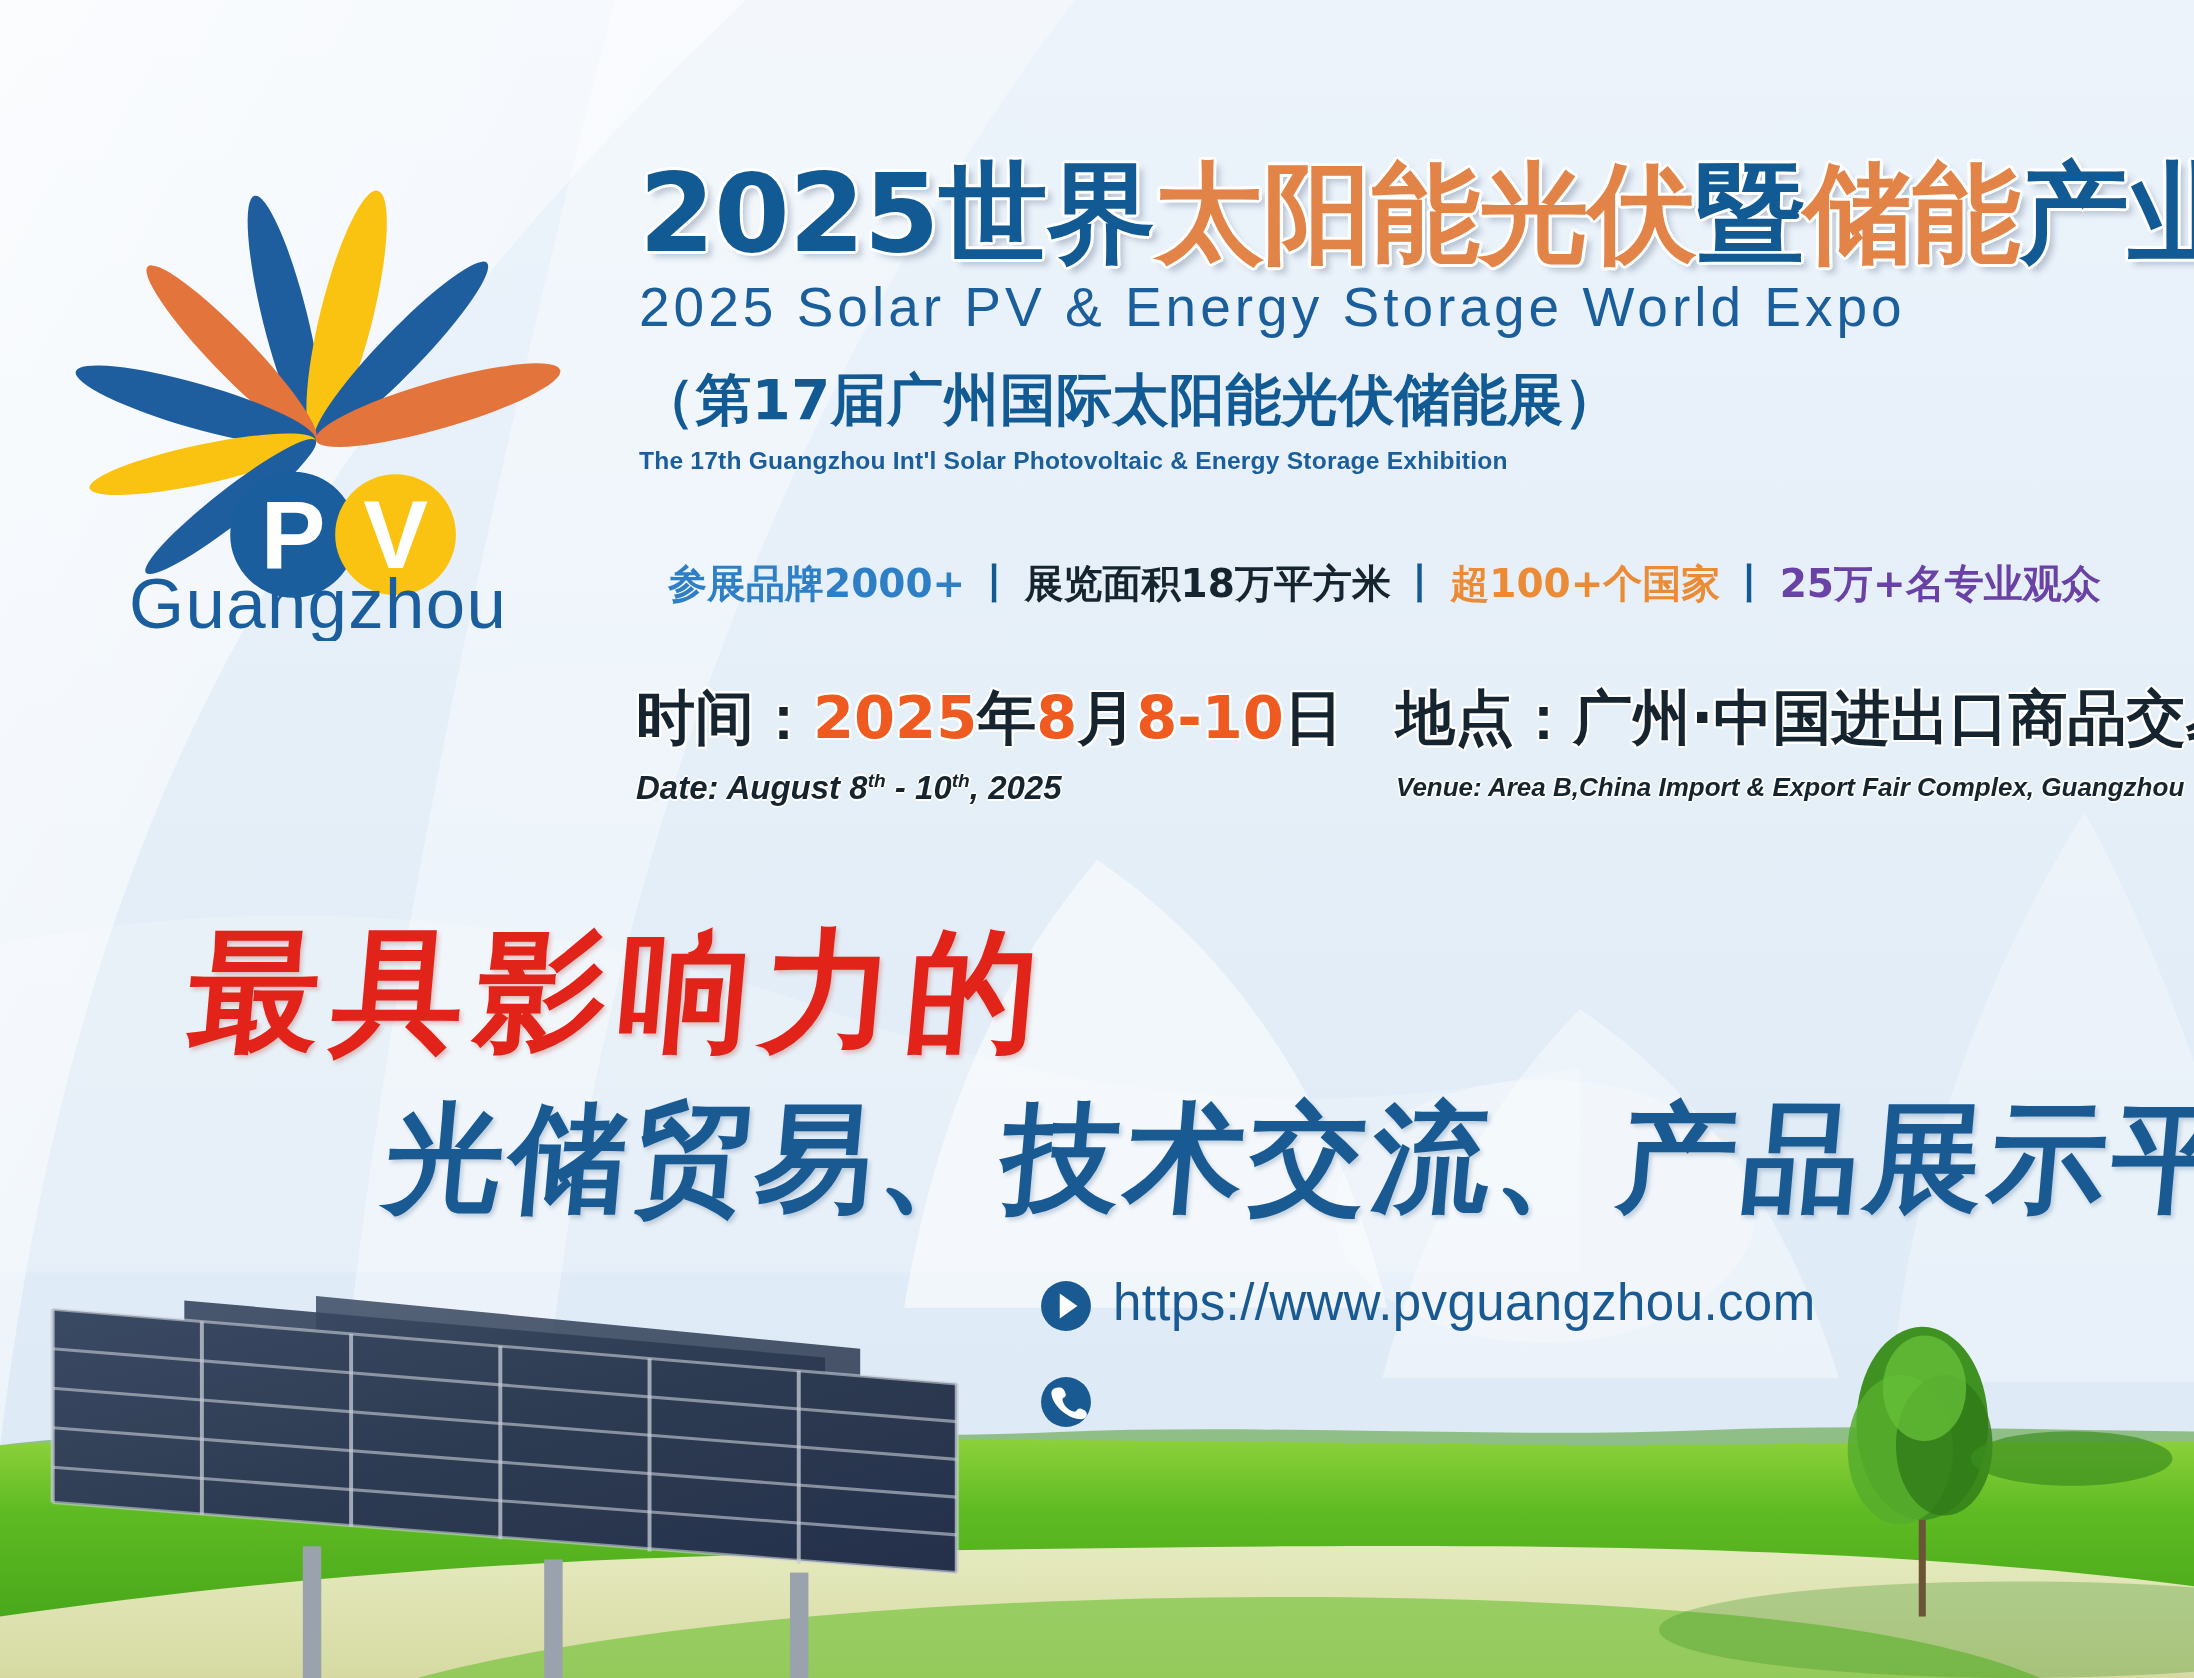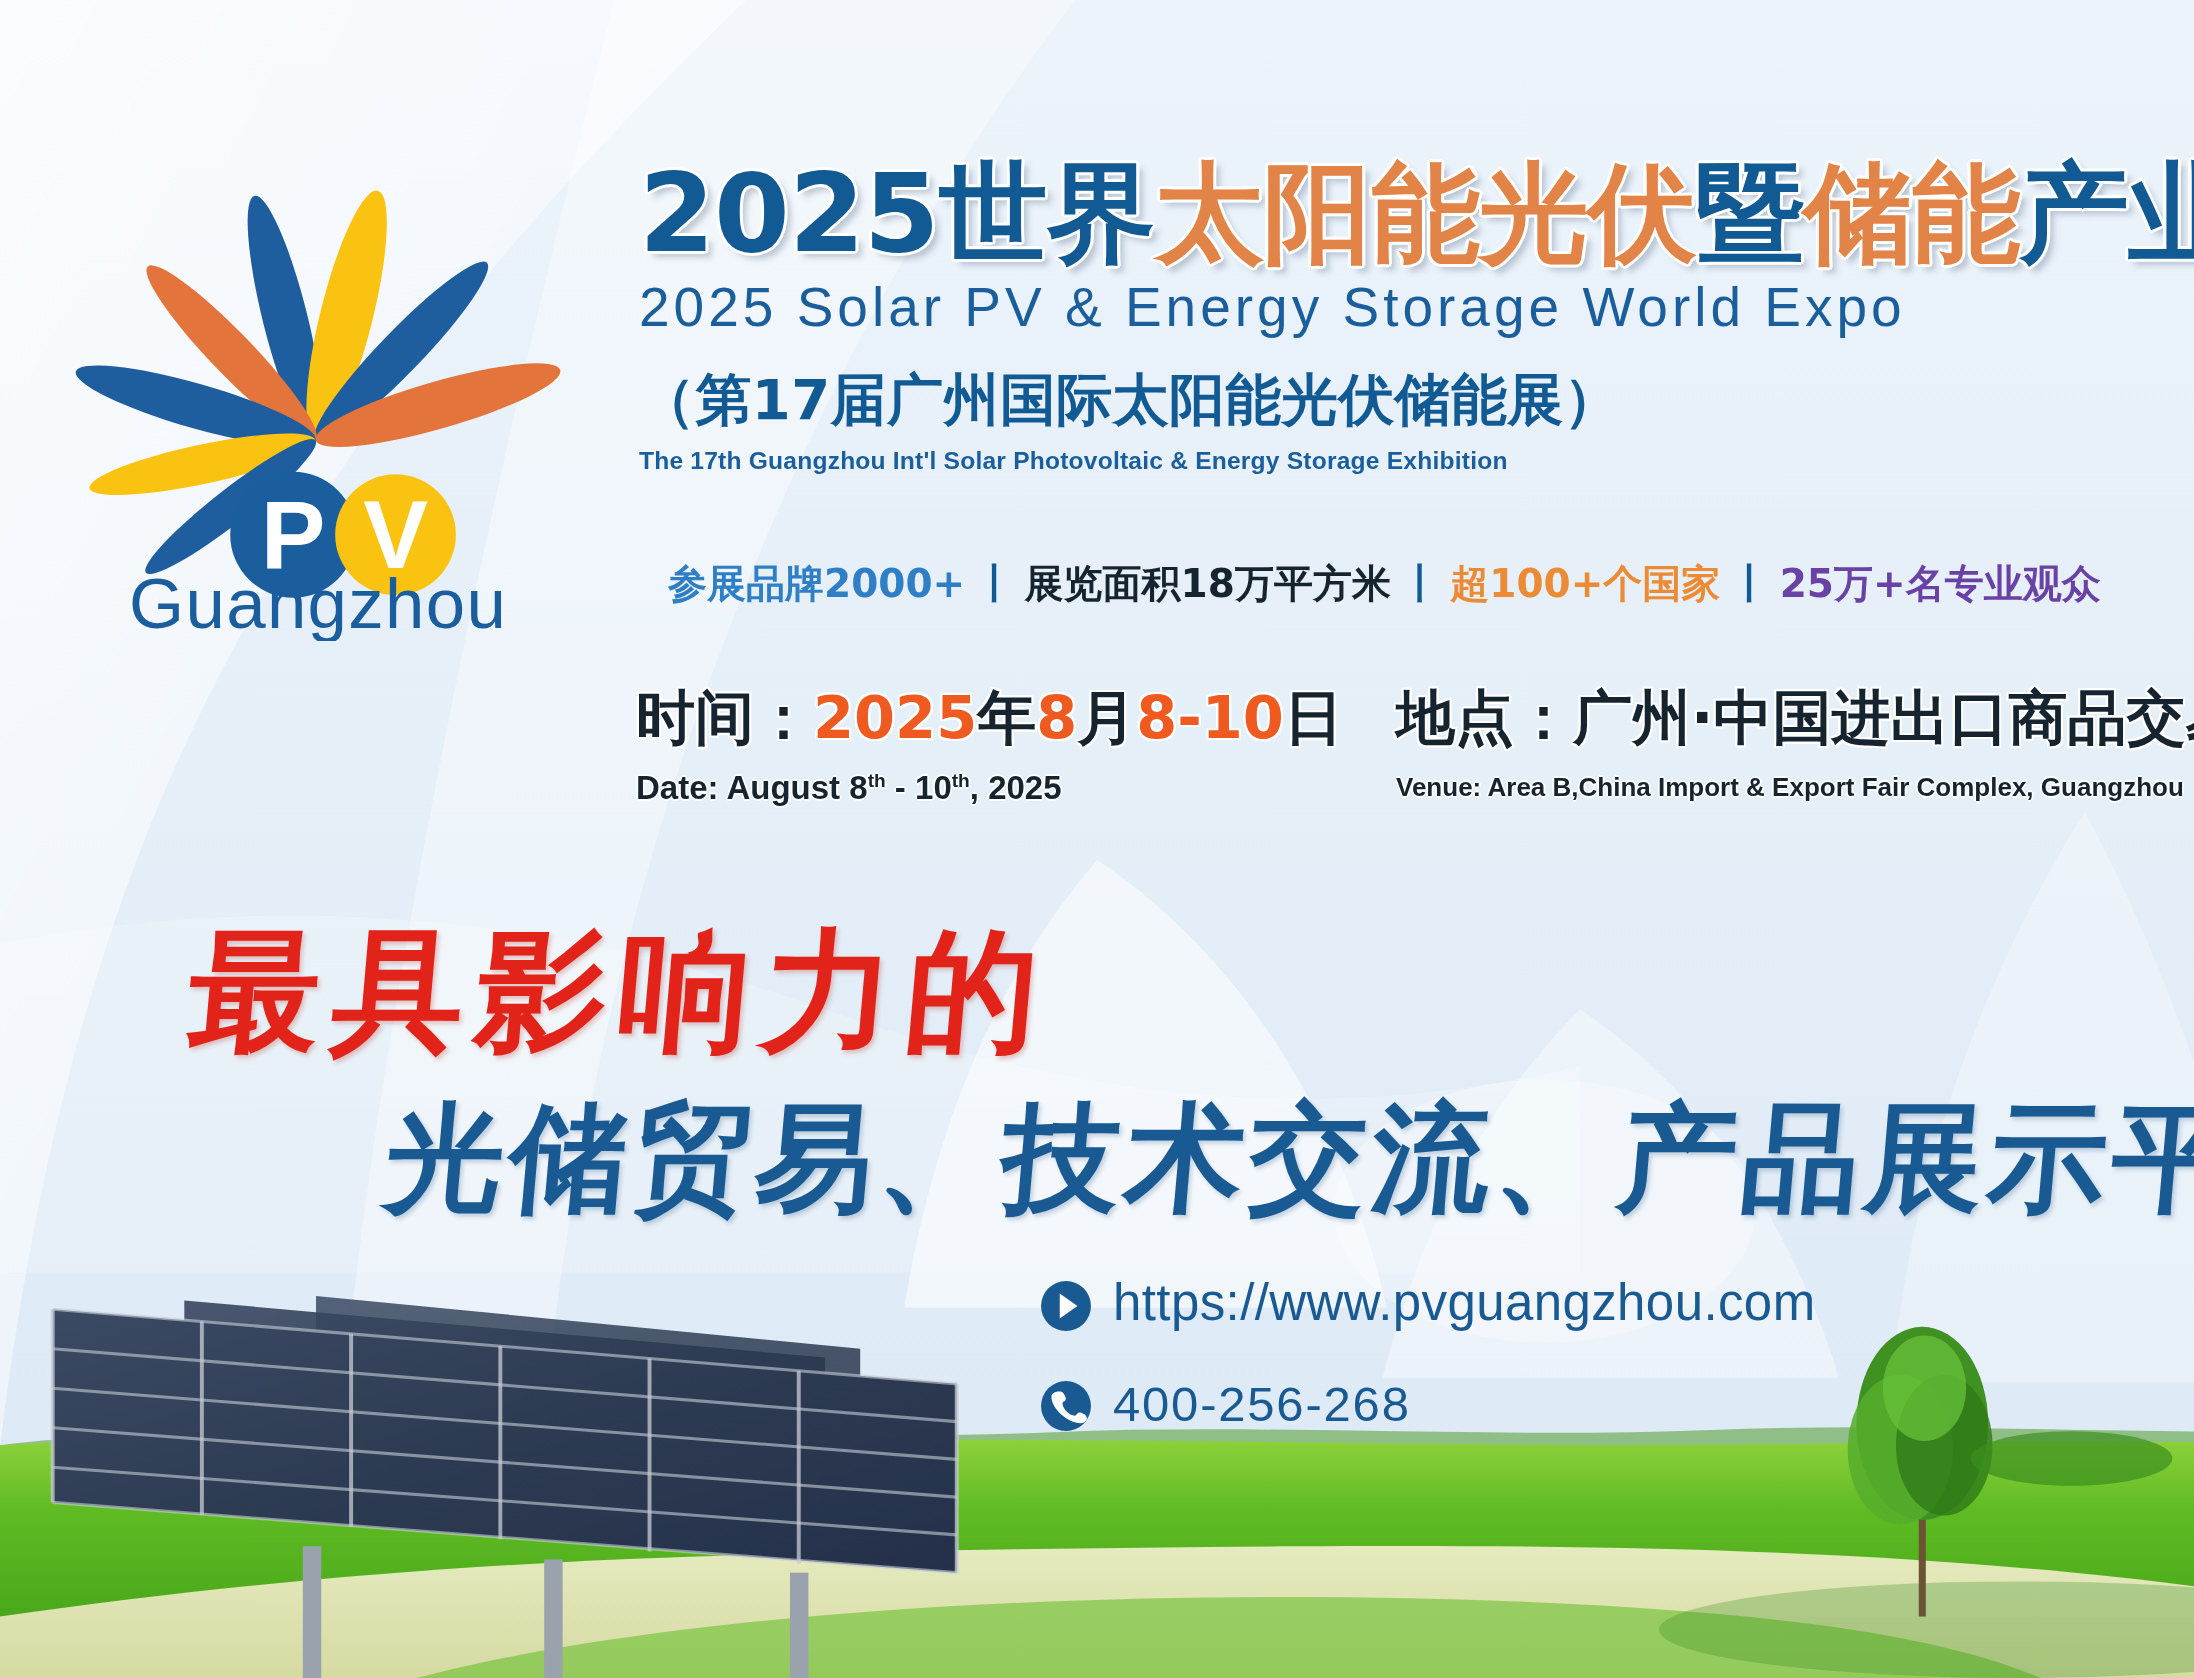--- a/index.html
+++ b/index.html
@@ -99,20 +99,21 @@
     text-shadow: -2.2px 0 0 #fff,2.2px 0 0 #fff,0 -2.2px 0 #fff,0 2.2px 0 #fff,
                  -1.8px -1.8px 0 #fff,1.8px -1.8px 0 #fff,-1.8px 1.8px 0 #fff,1.8px 1.8px 0 #fff;
     font-family: "DejaVu Sans", "Liberation Sans", sans-serif;
   }
   .line-cn-lg .dt { color: #ee5a1f; }
   .line-en-sm {
     font-size: 33px; font-weight: 700; white-space: nowrap;
     color: #15242e; margin-top: 9.7px;
     text-shadow: -1.8px 0 0 #fff,1.8px 0 0 #fff,0 -1.8px 0 #fff,0 1.8px 0 #fff;
     font-family: "Liberation Sans", sans-serif;
+    font-style: italic;
   }
   .line-en-sm.venue { font-size: 26px; margin-top: 13px; }
   .line-en-sm sup { font-size: .58em; vertical-align: super; }
 
   
   #calli-red {
     position: absolute; left: 189px; top: 904px;
     font-size: 132px; font-weight: 700;
     color: #e2231a; letter-spacing: 11.4px; white-space: nowrap;
     font-family: "DejaVu Serif", "Liberation Serif", serif;
@@ -252,21 +253,20 @@
       </span>
       <span class="c-text">https://www.pvguangzhou.com</span>
     </div>
     <div class="contact-row">
       <span class="c-icon">
         <svg viewBox="0 0 100 100">
           <circle cx="50" cy="50" r="48" fill="#1a5a92"></circle>
           <path d="M38 22c6 0 9 5 11 11 2 5-1 7-4 9-2 2-2 4-1 7 3 9 10 16 19 19 3 1 5 1 7-1 2-3 4-6 9-4 6 2 11 5 11 11 0 5-5 9-11 9C52 83 22 53 22 33c0-6 4-11 16-11z" fill="#ffffff"></path>
         </svg>
       </span>
-      <span class="c-text phone">400-256-268</span>
     </div>
   </div>
 
   <div id="landscape">
     <svg viewBox="0 0 6266 1000" preserveAspectRatio="none">
       <defs>
         <linearGradient id="grassg" x1="0" y1="0" x2="0" y2="1">
           <stop offset="0%" stop-color="#8dd13a"></stop>
           <stop offset="30%" stop-color="#5fbb23"></stop>
           <stop offset="100%" stop-color="#3d9e16"></stop>

